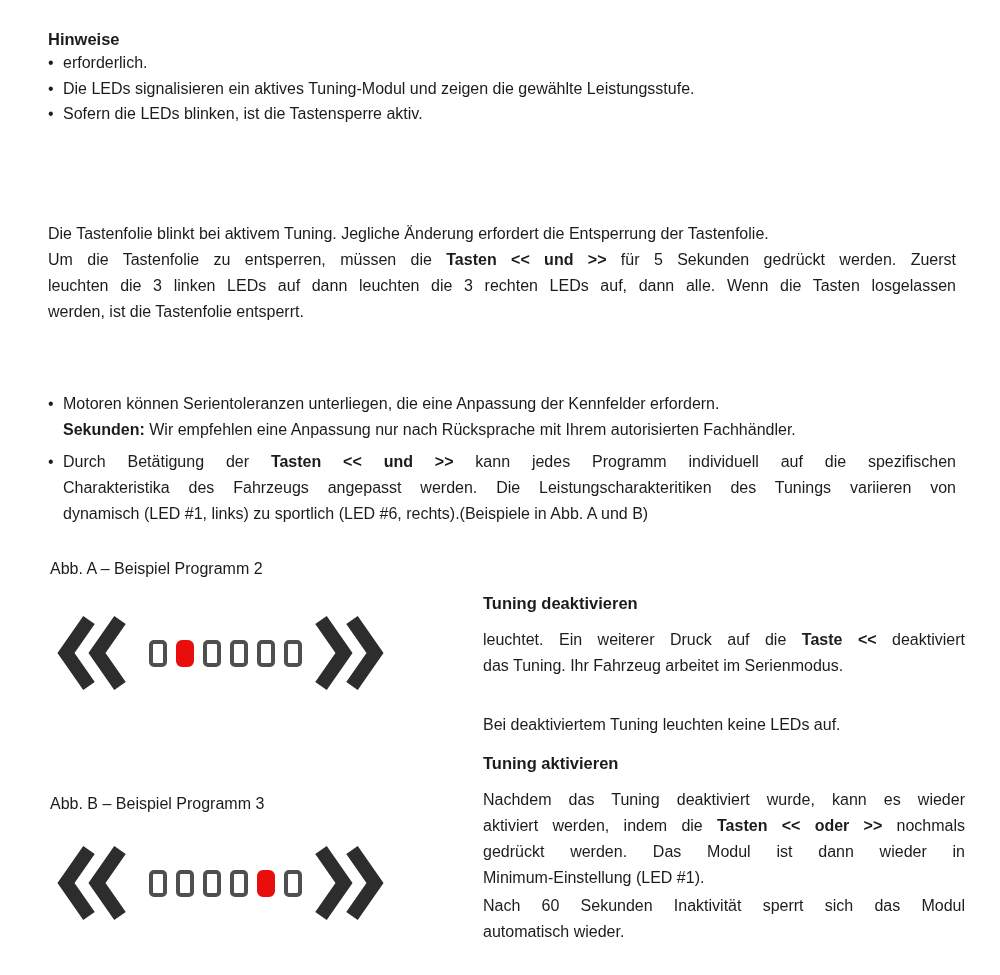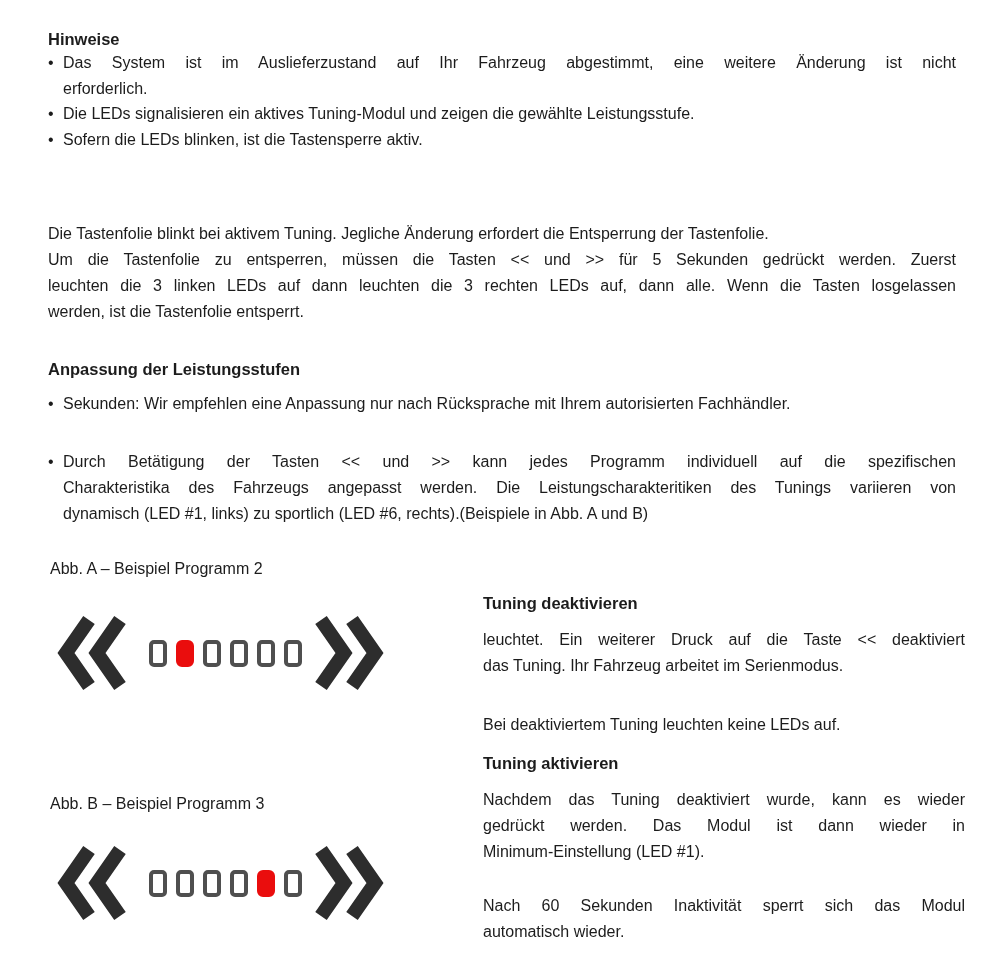--- a/index.html
+++ b/index.html
@@ -7,21 +7,21 @@
     position:relative;width:1000px;height:975px;overflow:hidden;
     background:var(--background,#fff);
     font-family:"Liberation Sans",sans-serif;
     color:var(--text,#1c1c1c);
     font-size:16px;line-height:26px;
   }
   .blk{position:absolute;}
   .hd{font-weight:bold;font-size:16.5px;}
   .line{text-align:justify;text-align-last:justify;hyphens:none;}
   .line.end{text-align-last:left;}
-  b{font-weight:normal;margin-top:27px;}
+  b{font-weight:bold;margin-top:27px;}
   .bullet{display:flex;}
   .dot{flex:0 0 15px;}
   .btxt{flex:1;min-width:0;}
   .tight{line-height:25.5px;}
   .figure{display:flex;align-items:center;height:76px;}
   .chev{flex:0 0 auto;display:block;}
   .chev polyline{fill:none;stroke:var(--chevron,#2d2d2d);stroke-width:14;stroke-linejoin:miter;stroke-linecap:butt;}
   .leds{display:flex;gap:9px;margin-left:21px;margin-right:11px;}
   .led{box-sizing:border-box;width:18px;height:27px;border:4px solid var(--led_outline,#4f4f4f);border-radius:5px;background:var(--led_off_bg,#fff);}
   .led.on{background:var(--led_on,#ea0d0d);border-color:var(--led_on,#ea0d0d);border-radius:6px;}
@@ -30,21 +30,20 @@
 <body>
 
 <div class="page">
 
   <div class="blk hd" style="left:48px;top:26px;width:908px">Hinweise</div>
 
   <div class="blk tight" style="left:48px;top:50px;width:908px">
     <div class="bullet">
       <span class="dot">•</span>
       <div class="btxt">
-          <div class="line"><span>Das System ist im Auslieferzustand auf Ihr Fahrzeug abgestimmt, eine weitere Änderung ist nicht</span></div>
           <div class="line end"><span>erforderlich.</span></div>
         </div>
     </div>
     <div class="bullet">
       <span class="dot">•</span>
       <div class="btxt">
           <div class="line end"><span>Die LEDs signalisieren ein aktives Tuning-Modul und zeigen die gewählte Leistungsstufe.</span></div>
         </div>
     </div>
     <div class="bullet">
@@ -56,26 +55,26 @@
   </div>
 
 
   <div class="blk" style="left:48px;top:221px;width:908px">
       <div class="line end"><span>Die Tastenfolie blinkt bei aktivem Tuning. Jegliche Änderung erfordert die Entsperrung der Tastenfolie.</span></div>
       <div class="line"><span>Um die Tastenfolie zu entsperren, müssen die </span><b>Tasten &lt;&lt; und &gt;&gt;</b><span> für 5 Sekunden gedrückt werden. Zuerst</span></div>
       <div class="line"><span>leuchten die 3 linken LEDs auf dann leuchten die 3 rechten LEDs auf, dann alle. Wenn die Tasten losgelassen</span></div>
       <div class="line end"><span>werden, ist die Tastenfolie entsperrt.</span></div>
     </div>
 
-  <div class="blk hd" style="left:48px;top:356px;width:908px">Anpassung der Leistungsstufen</div>
 
   <div class="blk" style="left:48px;top:391px;width:908px">
     <div class="bullet">
       <span class="dot">•</span>
       <div class="btxt">
+          <div class="line end"><span>Motoren können Serientoleranzen unterliegen, die eine Anpassung der Kennfelder erfordern.</span></div>
           <div class="line end"><b>Sekunden:</b><span> Wir empfehlen eine Anpassung nur nach Rücksprache mit Ihrem autorisierten Fachhändler.</span></div>
         </div>
     </div>
   </div>
 
   <div class="blk" style="left:48px;top:449px;width:908px">
     <div class="bullet">
       <span class="dot">•</span>
       <div class="btxt">
           <div class="line"><span>Durch Betätigung der </span><b>Tasten &lt;&lt; und &gt;&gt;</b><span> kann jedes Programm individuell auf die spezifischen</span></div>
@@ -135,20 +134,21 @@
     </div>
 
   <div class="blk" style="left:483px;top:712px;width:482px">
       <div class="line end"><span>Bei deaktiviertem Tuning leuchten keine LEDs auf.</span></div>
     </div>
 
   <div class="blk hd" style="left:483px;top:750px;width:482px">Tuning aktivieren</div>
 
   <div class="blk" style="left:483px;top:787px;width:482px">
       <div class="line"><span>Nachdem das Tuning deaktiviert wurde, kann es wieder</span></div>
+      <div class="line"><span>aktiviert werden, indem die </span><b>Tasten &lt;&lt; oder &gt;&gt;</b><span> nochmals</span></div>
       <div class="line"><span>gedrückt werden. Das Modul ist dann wieder in</span></div>
       <div class="line end"><span>Minimum-Einstellung (LED #1).</span></div>
     </div>
 
   <div class="blk" style="left:483px;top:893px;width:482px">
       <div class="line"><span>Nach 60 Sekunden Inaktivität sperrt sich das Modul</span></div>
       <div class="line end"><span>automatisch wieder.</span></div>
     </div>
 
 </div>

